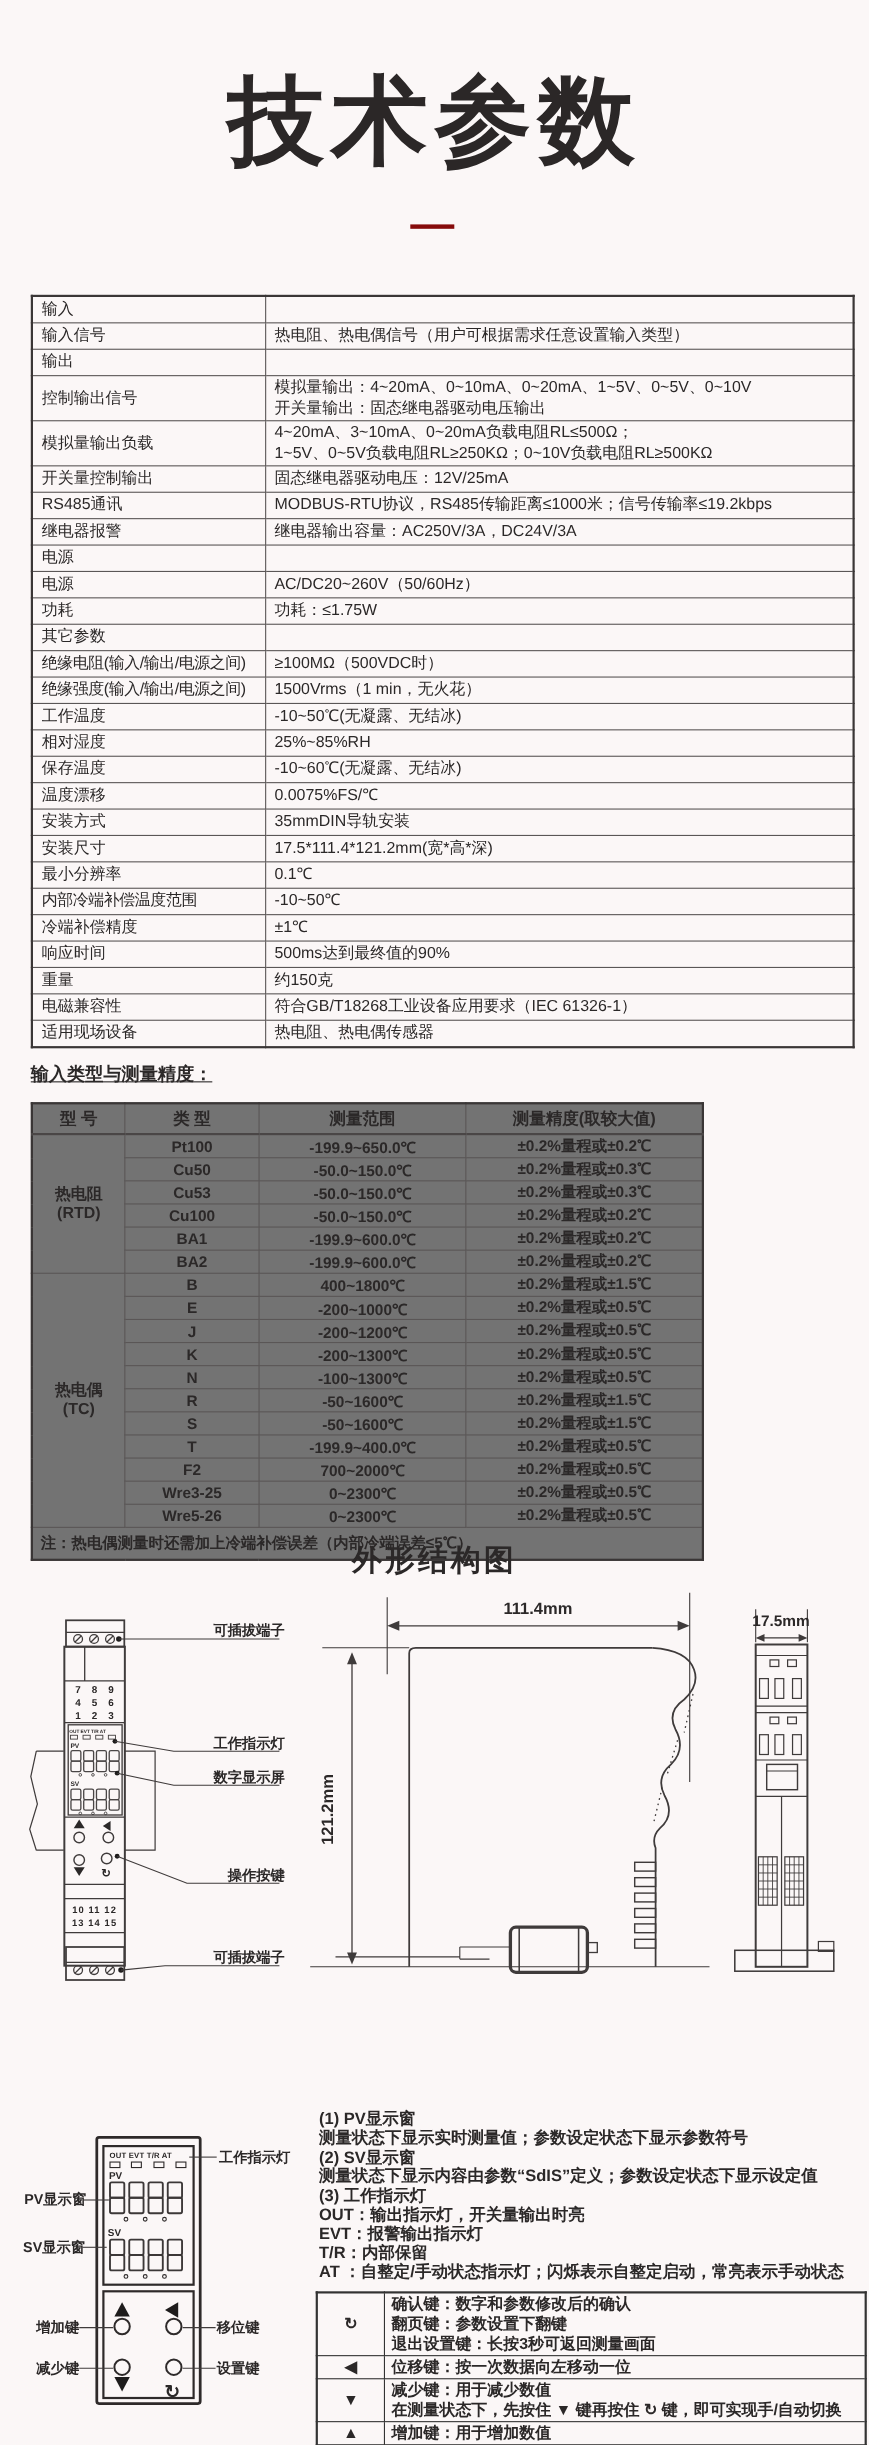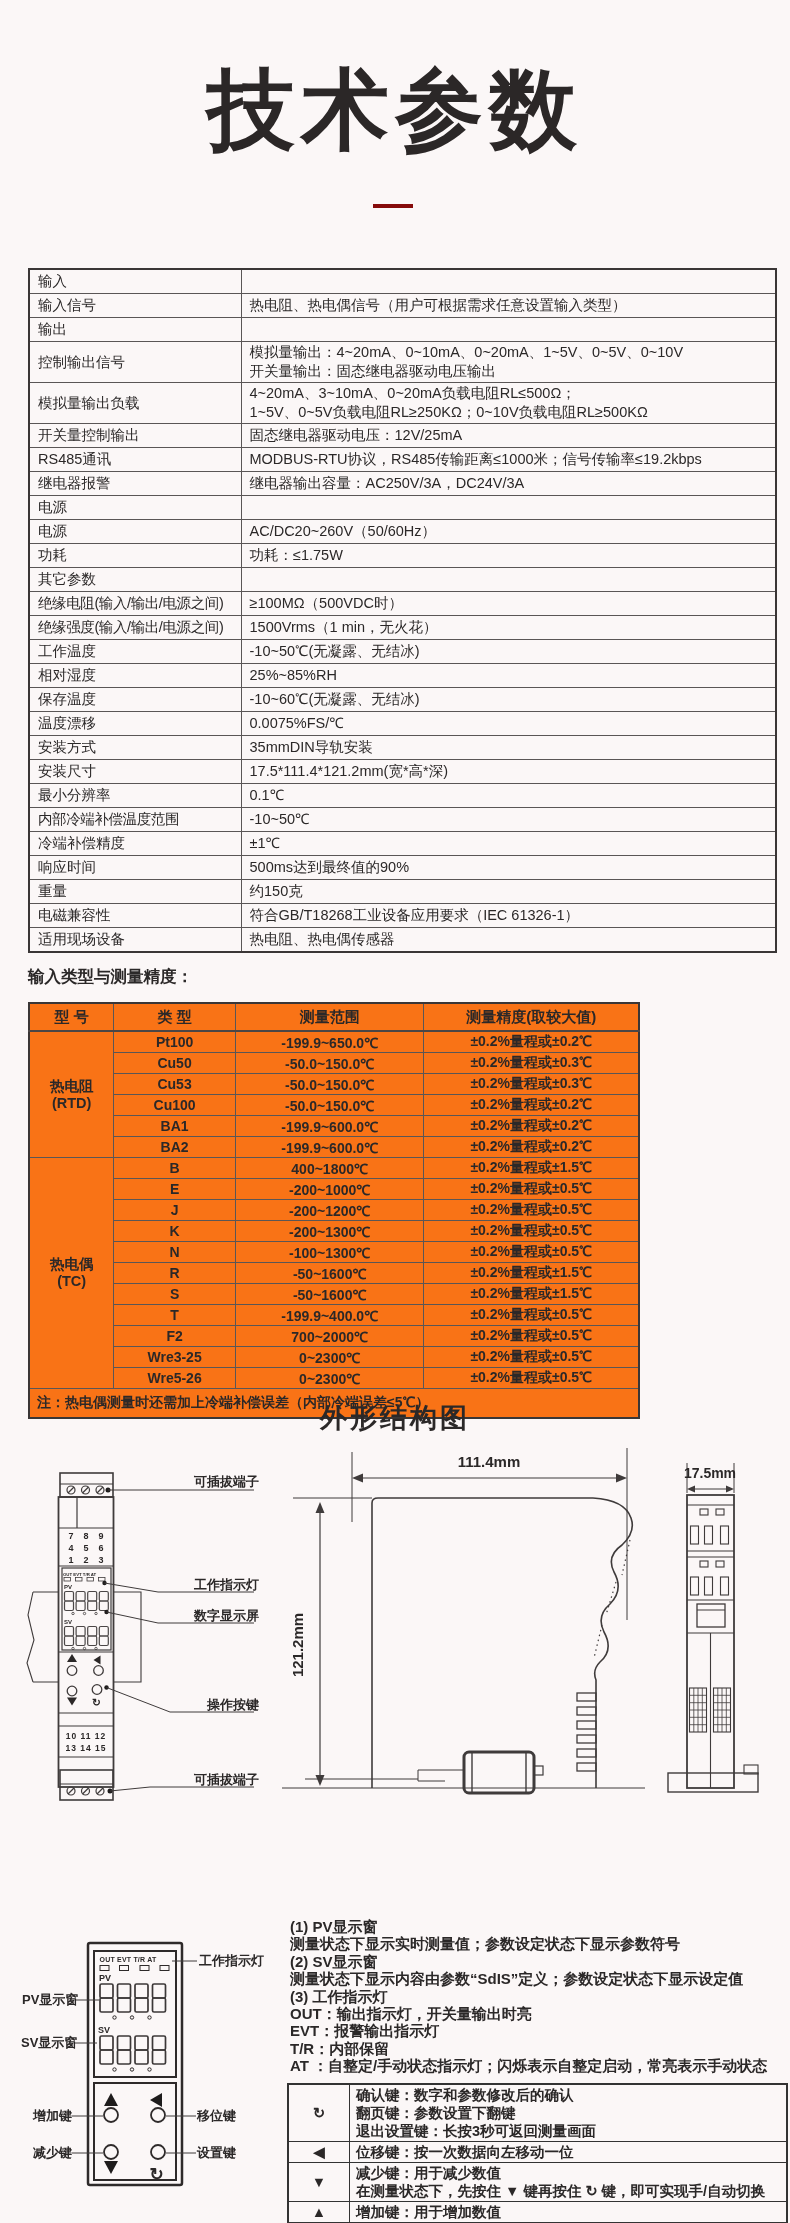--- a/index.html
+++ b/index.html
@@ -8,23 +8,23 @@
   .page-title{position:absolute;top:66px;left:0;width:100%;text-align:center;margin:0;
         font-size:88px;line-height:1;font-weight:bold;letter-spacing:6px;color:#2b2727;}
   .title-dash{position:absolute;left:373px;top:204px;width:40px;height:4px;background:#860b0b;}
 
   #spec-table{position:absolute;left:28px;top:268px;width:749px;border-collapse:collapse;
         border:2px solid #3a3636;background:#fbf7f7;}
   #spec-table td{border:1px solid #5a5656;padding:1px 8px;font-size:14.5px;font-weight:normal;
         line-height:19px;height:21px;white-space:nowrap;vertical-align:middle;}
   .sp-small{font-size:12.2px;letter-spacing:-0.4px;}
 
-  #acc-caption{position:absolute;left:28px;top:966px;font-size:16.5px;font-weight:bold;}
+  #acc-caption{position:absolute;left:28px;top:966px;font-size:16.5px;font-weight:bold;text-decoration:underline;}
   #acc-table{position:absolute;left:28px;top:1002px;width:612px;border-collapse:collapse;
-        border:2px solid #3a3636;text-align:center;background:#f97316;}
+        border:2px solid #3a3636;text-align:center;background:#737373;}
   #acc-table th,#acc-table td{border:1px solid #5a5656;font-weight:bold;padding:0 2px;}
   #acc-table th{height:26px;font-size:15px;border-bottom:2px solid #4a4646;}
   #acc-table td{height:20px;font-size:14px;}
   .acc-model div{line-height:17px;font-size:14.5px;}
   .acc-note{text-align:left !important;padding:3px 7px !important;height:22px !important;}
 
   .sec-title{position:absolute;width:100%;text-align:center;font-size:27px;font-weight:bold;
         letter-spacing:3px;margin:0;}
   #outline-title{top:1400px;}
   #panel-title{top:1883px;}

